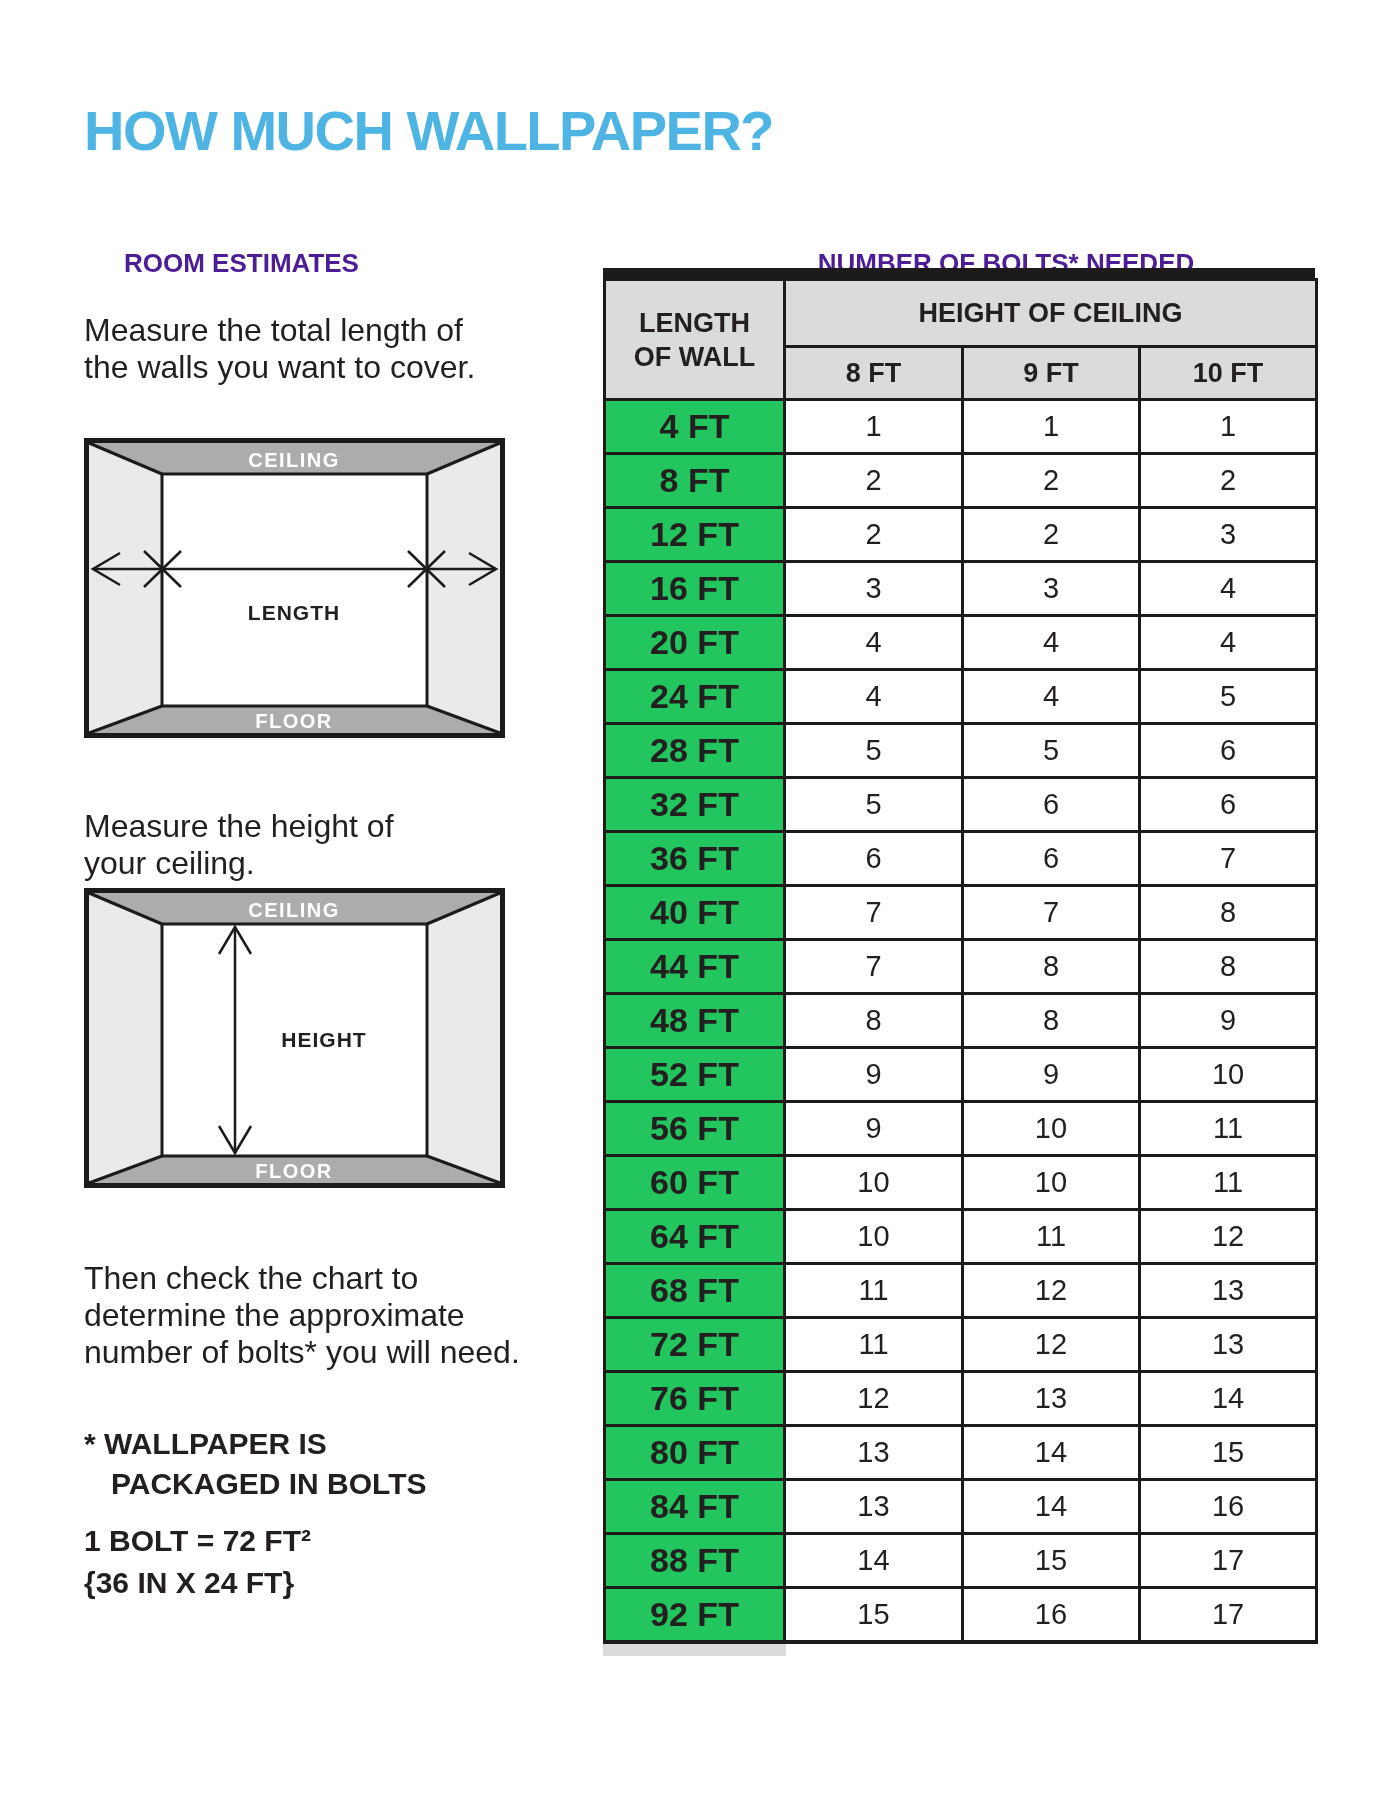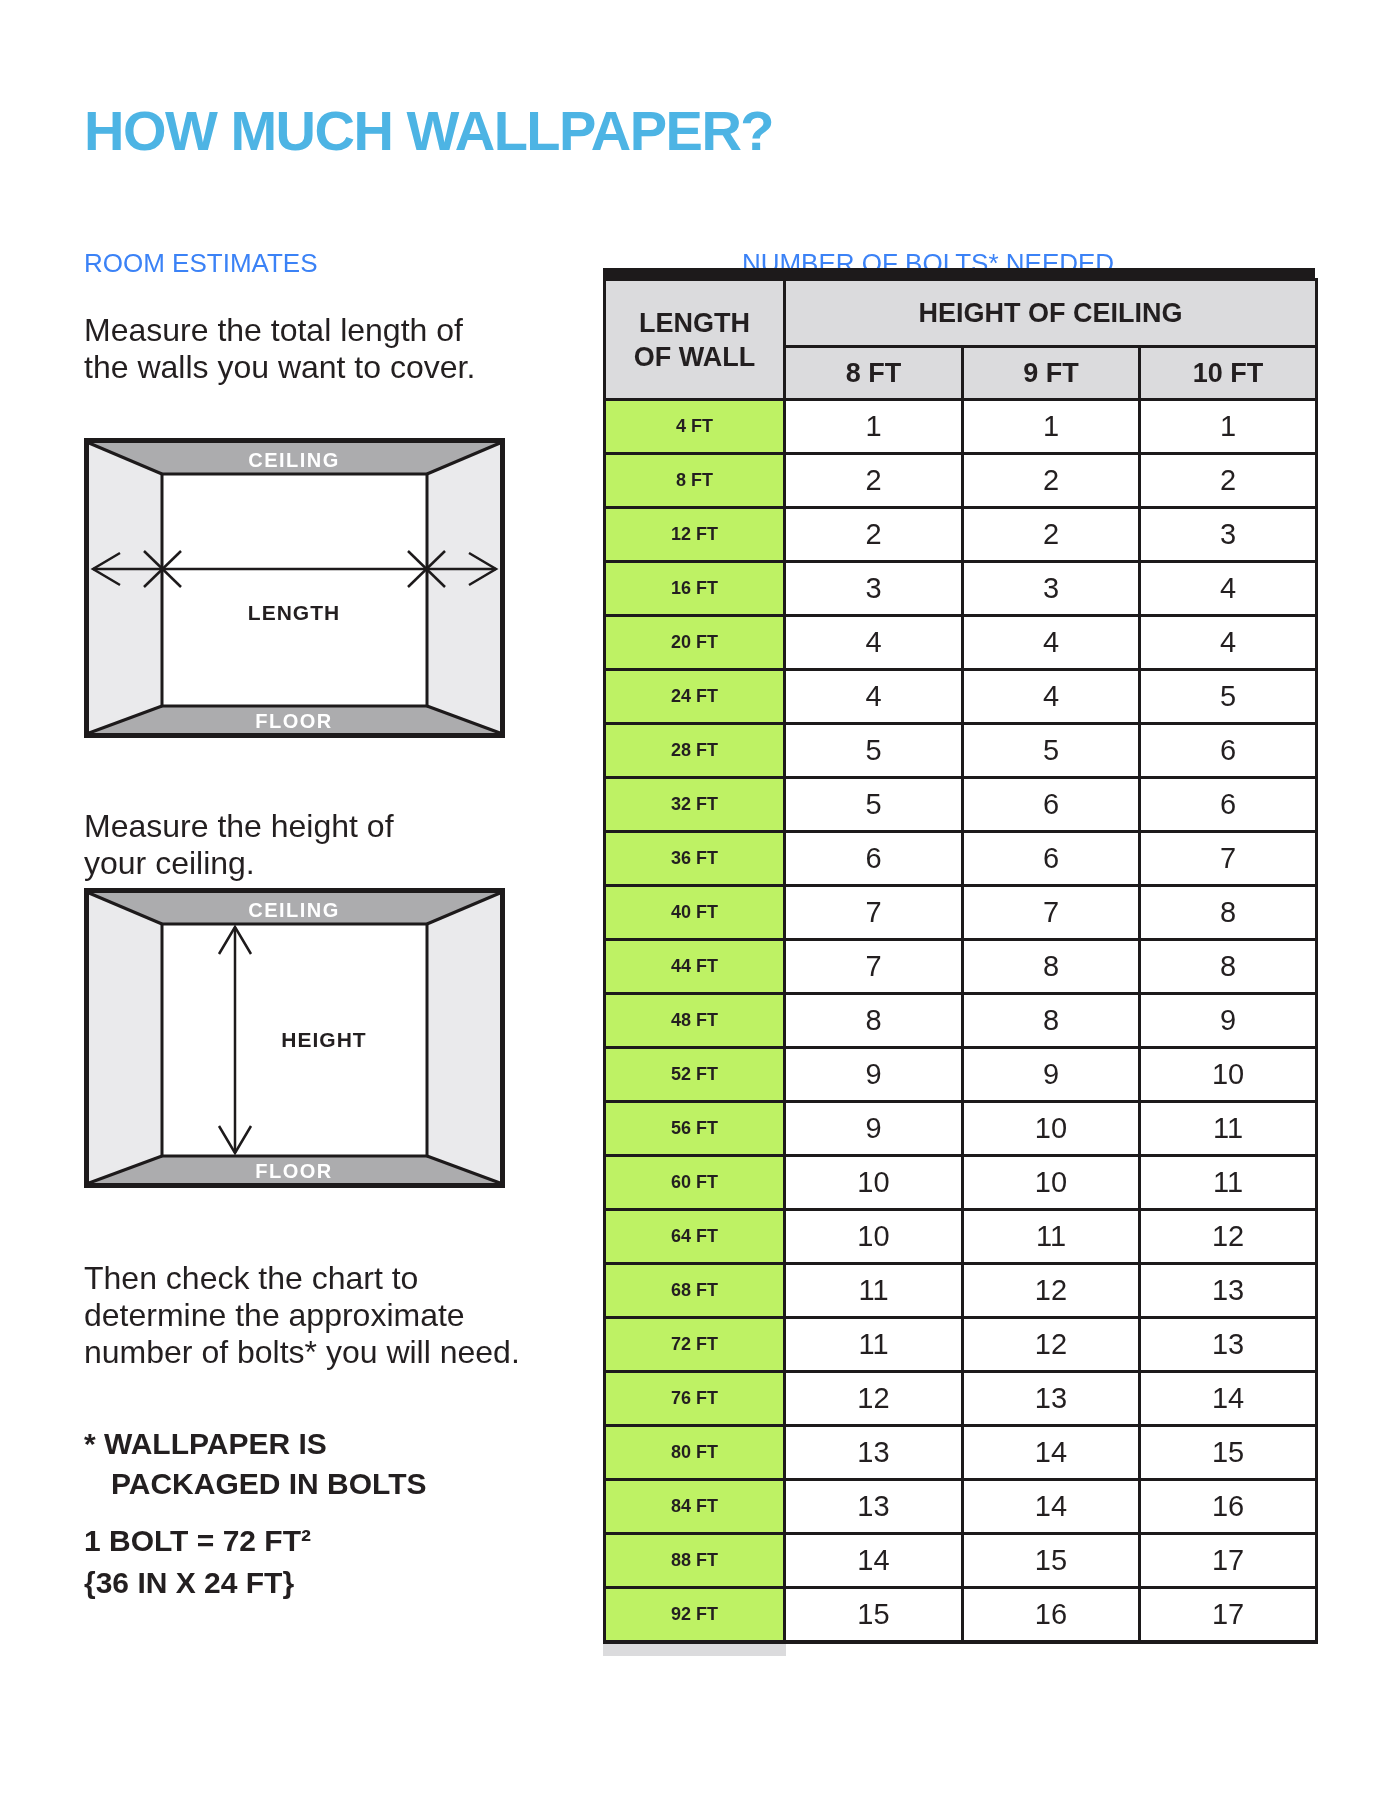--- a/index.html
+++ b/index.html
@@ -6,24 +6,24 @@
   .page {
     position:relative; width:1391px; height:1800px; background:#ffffff;
     font-family:"Liberation Sans", sans-serif; color:#231F20; overflow:hidden;
   }
   .abs { position:absolute; }
   .page-title {
     left:84px; top:60px; font-size:56px; font-weight:bold;
     letter-spacing:-1.5px; color:#4DB4E4; white-space:nowrap;
   }
   .section-heading {
-    font-size:26px; font-weight:normal; color:#3b82f6; white-space:nowrap;
+    font-size:26px; font-weight:bold; color:#4c1d95; white-space:nowrap;margin-left:40px;
   }
   .room-heading { left:84px; top:226px; }
-  .bolts-heading { left:572px; top:226px; width:712px; text-align:center; }
+  .bolts-heading { left:610px; top:226px; width:712px; text-align:center; }
   .para {
     left:84px; font-size:32px; line-height:37px; color:#231F20;
     white-space:pre-line;
   }
   .p1 { top:280px; }
   .p2 { top:776px; }
   .p3 { top:1228px; }
   .footnote { left:84px; top:1424px; font-size:30px; font-weight:bold; line-height:40px; }
   .footnote .indent { padding-left:27px;text-align:right; }
   .boltinfo { left:84px; top:1520px; font-size:30px; font-weight:bold; line-height:42px; }
@@ -43,21 +43,21 @@
   table.bolts th, table.bolts td {
     border:3px solid #1d1a1b; padding:0; text-align:center; vertical-align:middle;
   }
   th.rowspan-head {
     background:#DBDBDD; font-size:27px; font-weight:bold; white-space:pre-line;
     border-right:7px solid #1d1a1b; border-bottom:4px solid #1d1a1b; line-height:34px;
   }
   th.group-head { background:#DBDBDD; font-size:27px; font-weight:bold; height:64px; }
   th.ft-head { background:#DBDBDD; font-size:27px; font-weight:bold; height:50px; border-bottom:4px solid #1d1a1b; }
   th.len-cell {
-    background:#bef264; font-size:18px; font-weight:bold;
+    background:#22c55e; font-size:34px; font-weight:bold;
     border-right:7px solid #1d1a1b; height:51px;
   }
   td.bolt-cell { background:#ffffff; font-size:29px; font-weight:normal; }
   .cutoff-stub { width:183px; height:12px; background:#DBDBDD; }
 </style>
 </head>
 <body>
 
 <div class="page">
 

